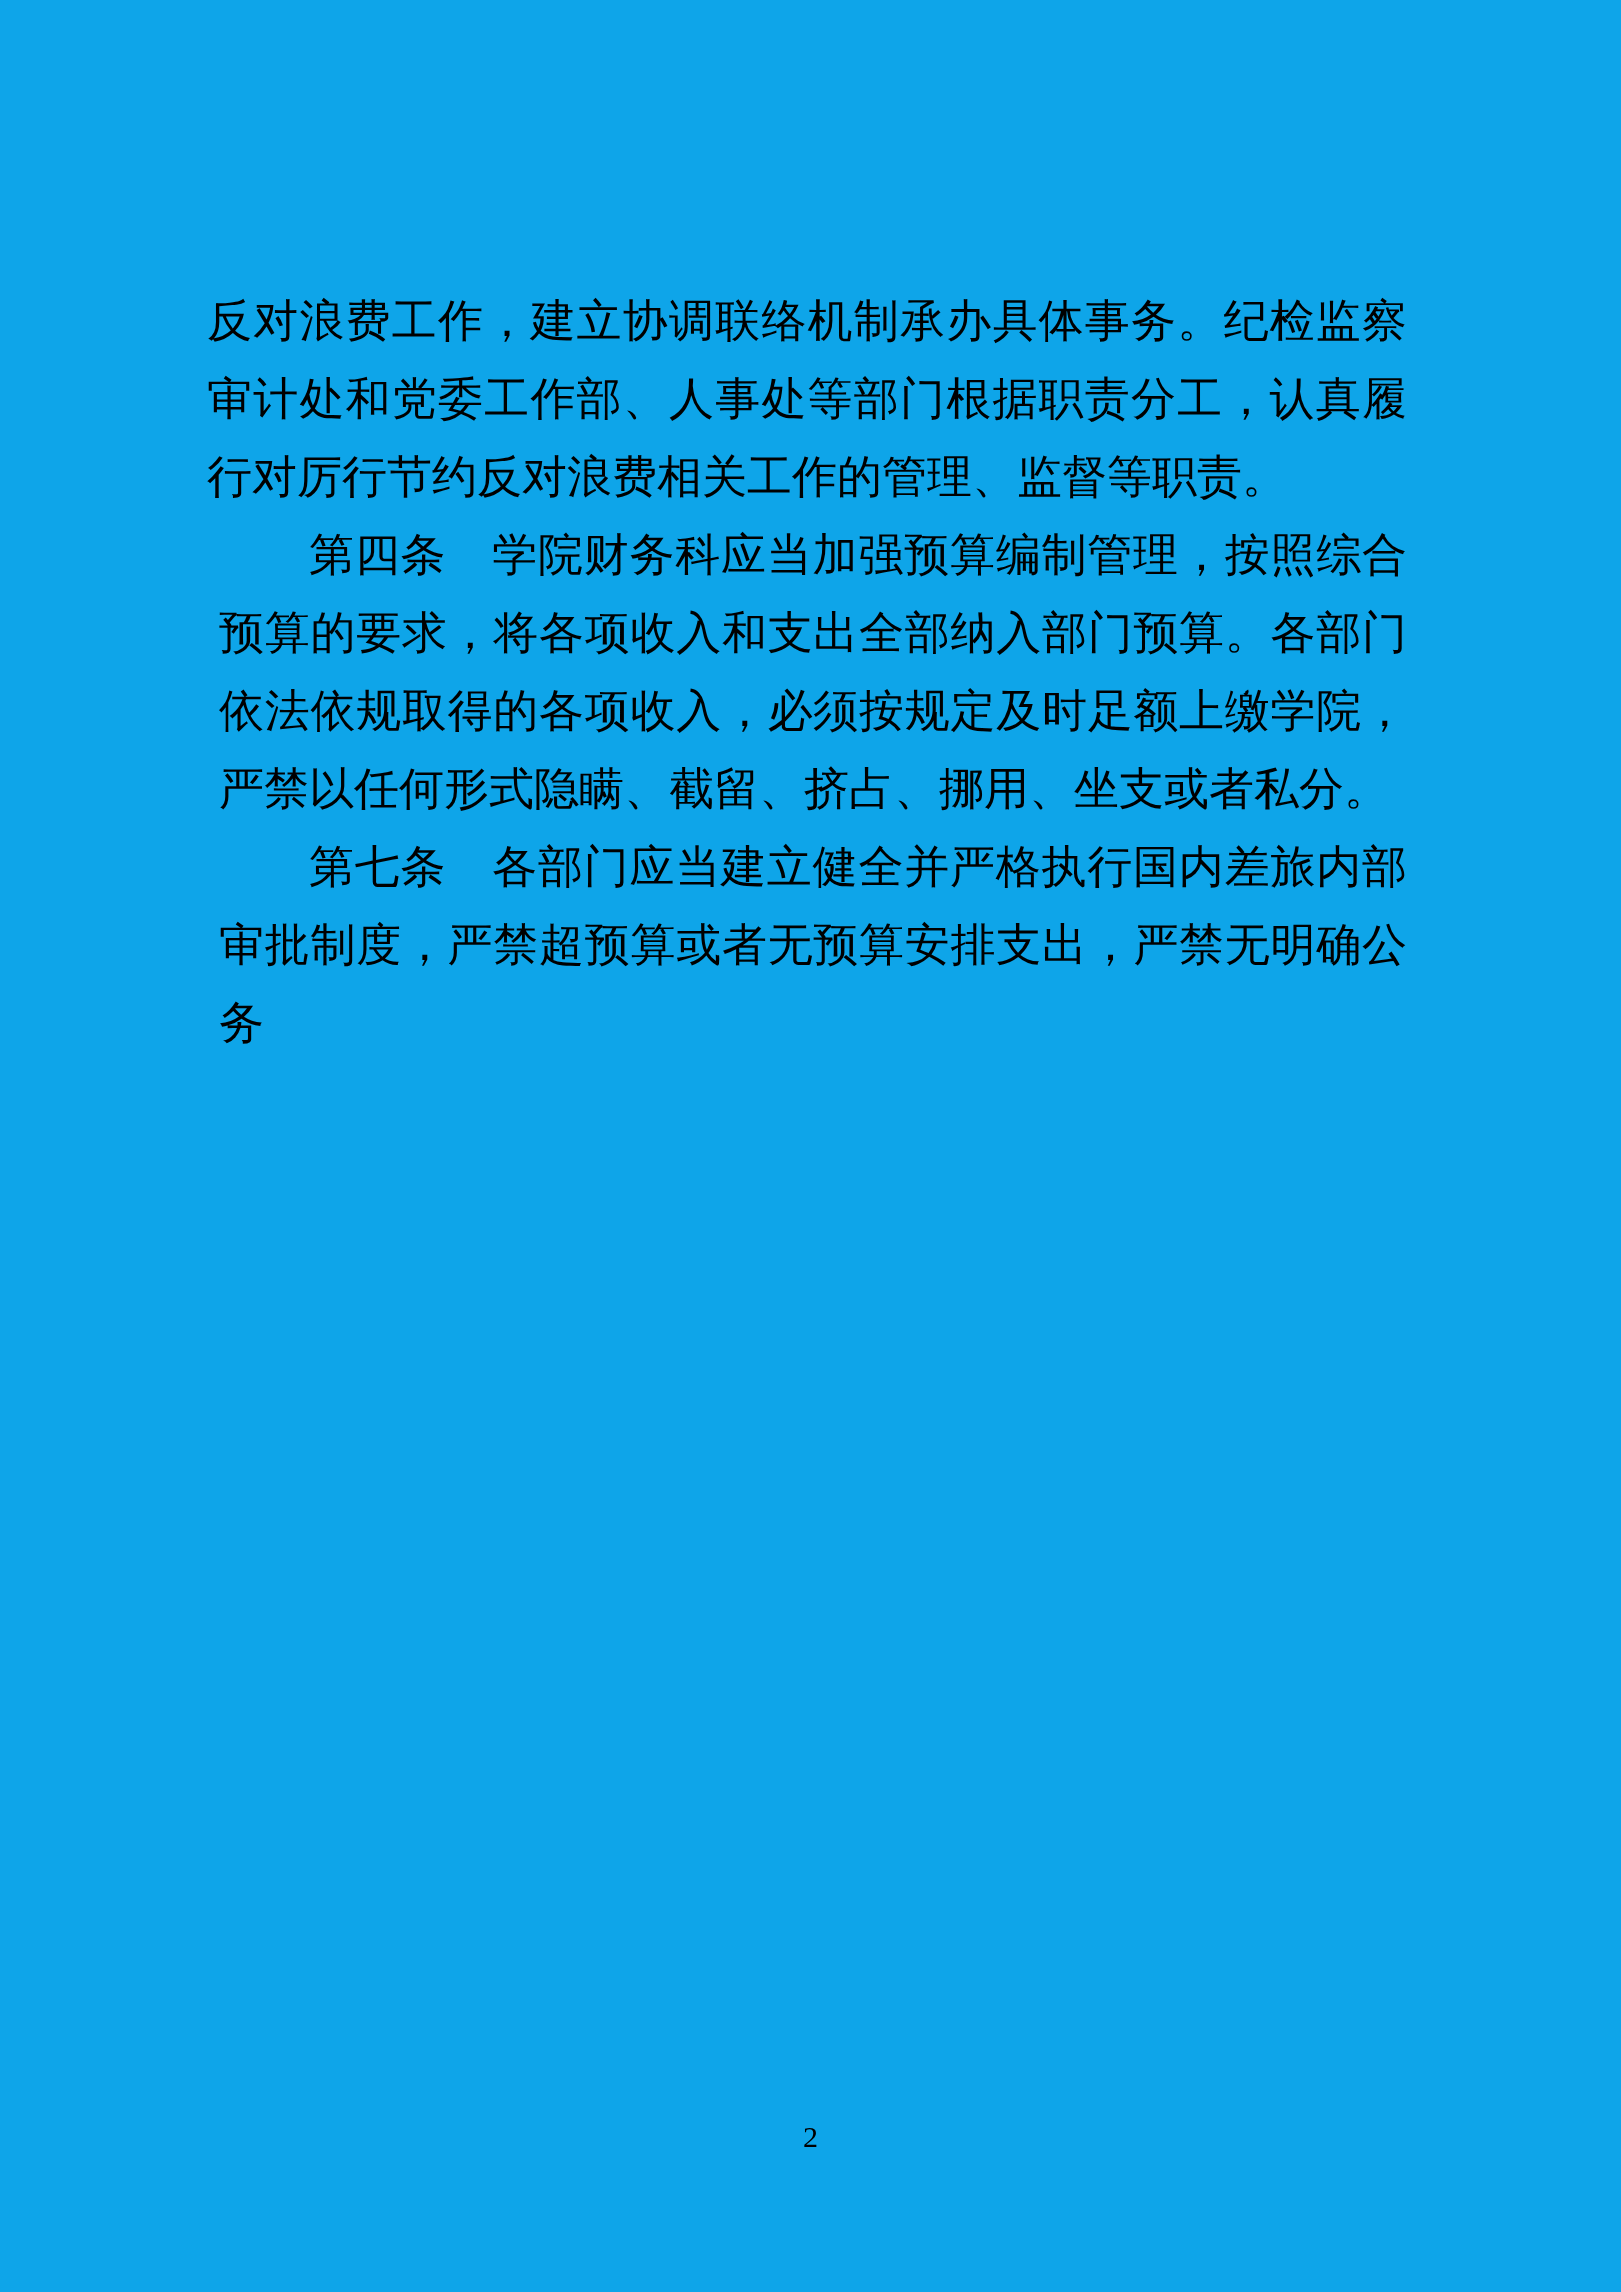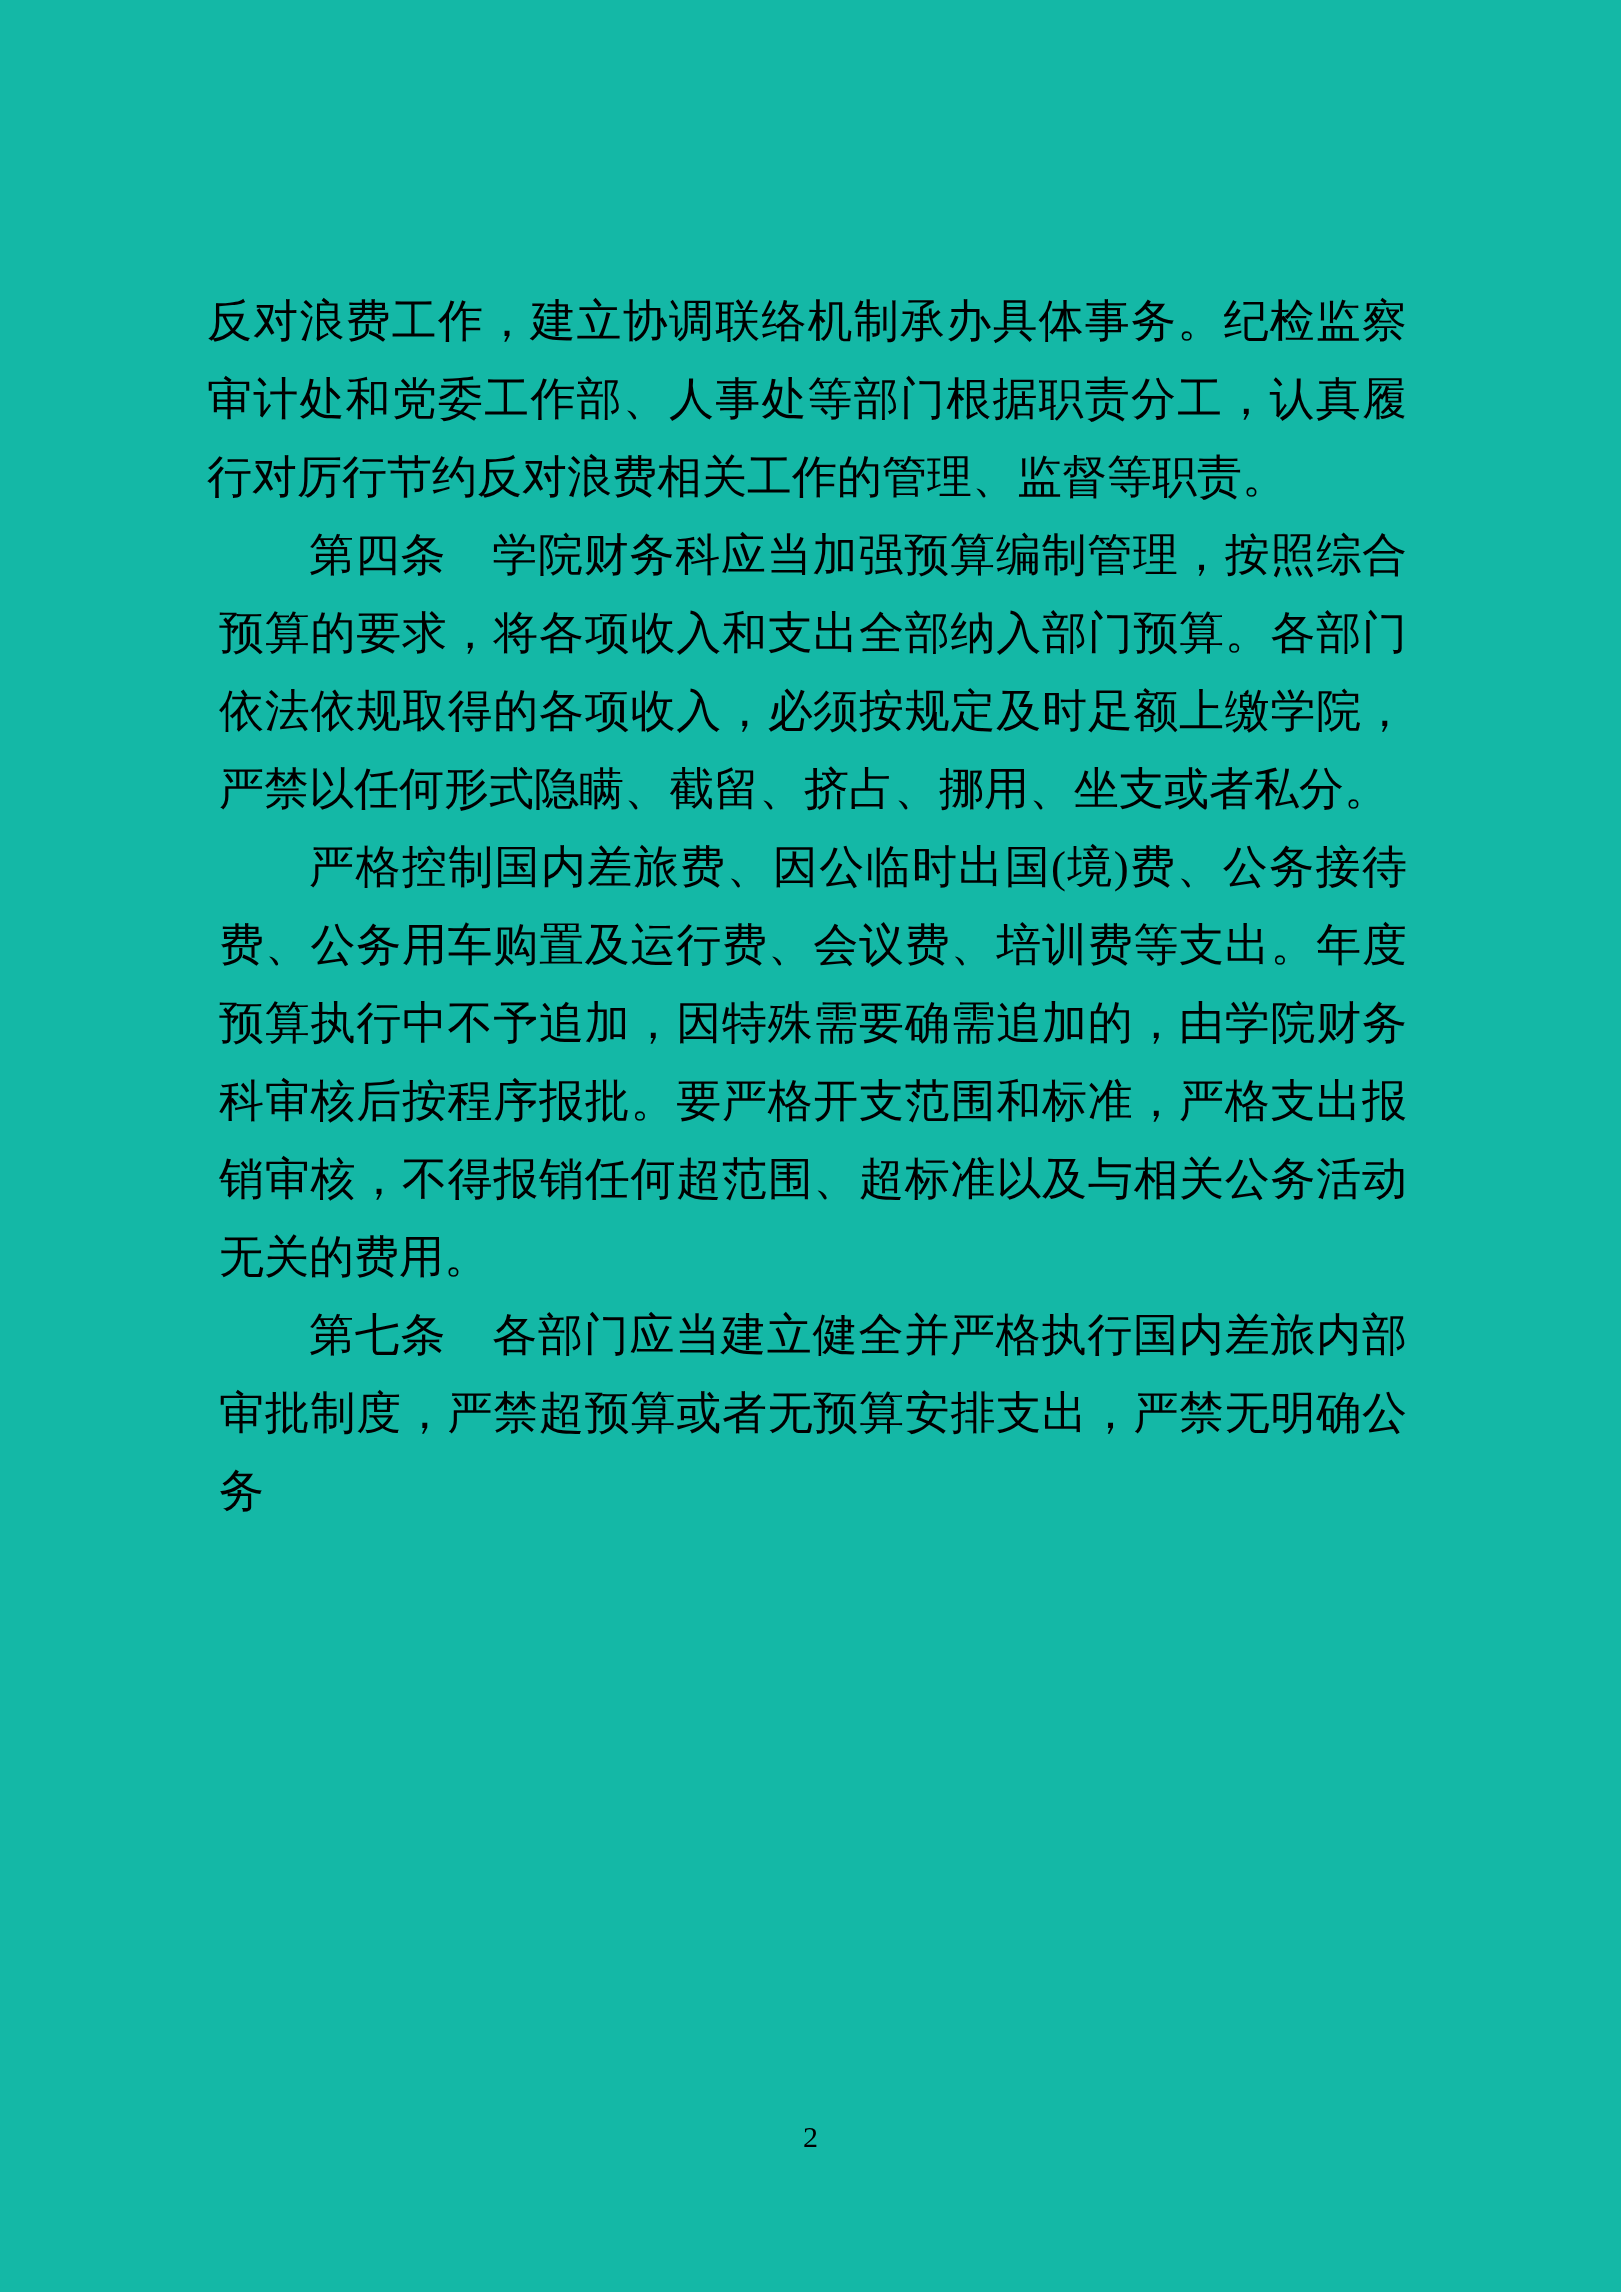--- a/index.html
+++ b/index.html
@@ -13,21 +13,21 @@
     position: relative;
     overflow: hidden;
     font-family: "Liberation Serif", "DejaVu Serif", serif;
   }
   .page {
     position: absolute;
     left: 0;
     top: 0;
     width: 1621px;
     height: 2293px;
-    background: #14b8a6;
+    background: #0ea5e9;
   }
   .body-text {
     position: absolute;
     left: 207px;
     top: 282px;
     width: 1200px;
     font-size: 45px;
     line-height: 78px;
     color: #000000;
     text-align: justify;
@@ -55,21 +55,20 @@
   }
 </style>
 </head>
 <body>
 
 <div class="page">
 
   <div class="body-text">
     <p class="para">反对浪费工作，建立协调联络机制承办具体事务。纪检监察审计处和党委工作部、人事处等部门根据职责分工，认真履行对厉行节约反对浪费相关工作的管理、监督等职责。</p>
     <p class="para indent">第四条　学院财务科应当加强预算编制管理，按照综合预算的要求，将各项收入和支出全部纳入部门预算。各部门依法依规取得的各项收入，必须按规定及时足额上缴学院，严禁以任何形式隐瞒、截留、挤占、挪用、坐支或者私分。</p>
-    <p class="para indent">严格控制国内差旅费、因公临时出国(境)费、公务接待费、公务用车购置及运行费、会议费、培训费等支出。年度预算执行中不予追加，因特殊需要确需追加的，由学院财务科审核后按程序报批。要严格开支范围和标准，严格支出报销审核，不得报销任何超范围、超标准以及与相关公务活动无关的费用。</p>
     <p class="para indent">第七条　各部门应当建立健全并严格执行国内差旅内部审批制度，严禁超预算或者无预算安排支出，严禁无明确公务</p>
   </div>
 
   <div class="footer">
     <span>2</span>
   </div>
 
 </div>
 
 

